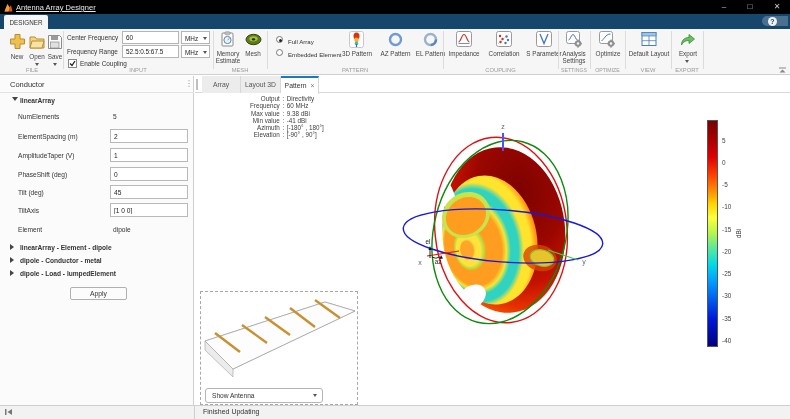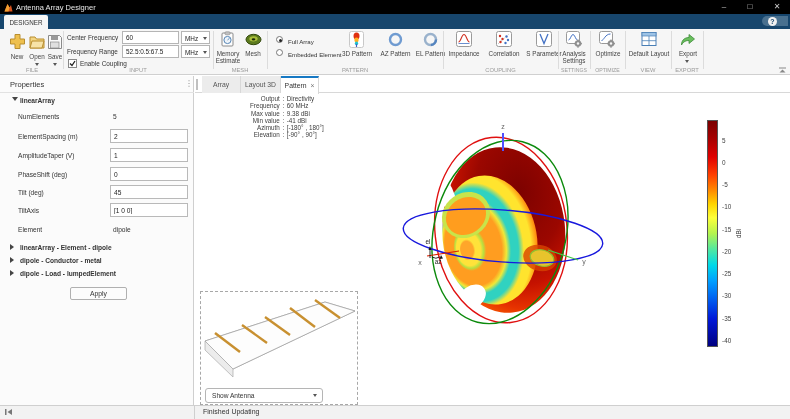--- a/index.html
+++ b/index.html
@@ -1,20 +1,20 @@
 <!DOCTYPE html>
 <html><head>
 <meta charset="utf-8">
 <style>
 * { margin:0; padding:0; box-sizing:border-box; }
 body { font-family:"Liberation Sans", sans-serif; }
 #app { position:relative; width:790px; height:419px; background:#fff; overflow:hidden; font-family:"Liberation Sans", sans-serif; }
 .abs { position:absolute; }
 #titlebar { left:0; top:0; width:790px; height:14px; background:#000; color:#fff; }
-#title-text { left:16px; top:3px; font-size:7.5px; color:#e8e8e8; }
+#title-text { left:16px; top:3px; font-size:7.5px; color:#e8e8e8;text-decoration:underline; }
 .winbtn { top:2px; width:12px; height:10px; color:#ccc; font-size:8px; text-align:center; line-height:10px; }
 #tabstrip { left:0; top:14px; width:790px; height:15px; background:#17466d; }
 #designer-tab { left:4px; top:15px; width:44px; height:14px; background:#f6f6f6; color:#333; font-size:6.3px; text-align:center; line-height:15px; border-radius:2px 2px 0 0; }
 #help-pill { left:762px; top:16px; width:26px; height:10px; background:#49708f; border-radius:6px 0 0 6px; }
 #help-circle { left:768px; top:16.5px; width:9px; height:9px; background:#f0f0f0; border-radius:50%; color:#17466d; font-size:7px; font-weight:bold; text-align:center; line-height:9px; }
 #toolbar { left:0; top:29px; width:790px; height:46px; background:#f6f6f6; border-bottom:1px solid #d0d0d0; }
 .divider { top:31px; width:1px; height:38px; background:#dcdcdc; }
 .seclabel { top:67px; font-size:5.8px; color:#9a9a9a; text-align:center; }
 .tlabel { font-size:6.3px; color:#444; text-align:center; white-space:nowrap; }
 .caret { width:0; height:0; border:2.5px solid transparent; border-top:3px solid #555; }
@@ -230,21 +230,21 @@
   <div class="abs seclabel" style="left:671px;width:32px">EXPORT</div>
   <div class="abs divider" style="left:703px"></div>
 
   <svg class="abs" style="left:778px;top:67px" width="9" height="6">
     <line x1="1" y1="1" x2="8" y2="1" stroke="#888" stroke-width="1"></line>
     <polygon points="4.5,2.5 7.5,5.5 1.5,5.5" fill="#888"></polygon>
   </svg>
 
   <div class="abs" id="props"></div>
   <div class="abs" id="props-header"></div>
-  <div class="abs" id="props-title">Properties</div>
+  <div class="abs" id="props-title">Conductor</div>
   <div class="abs" id="props-menu">⋮</div>
 
   <div class="abs ptree" style="top:96px;left:12px"><span class="tri-d"></span><span>linearArray</span></div>
 
   <div class="abs plabel" style="top:113px">NumElements</div>
   <div class="abs pvalue" style="top:113px">5</div>
 
   <div class="abs plabel" style="top:133px">ElementSpacing (m)</div>
   <input class="abs pinput" style="top: 129px;" value="2">
 

